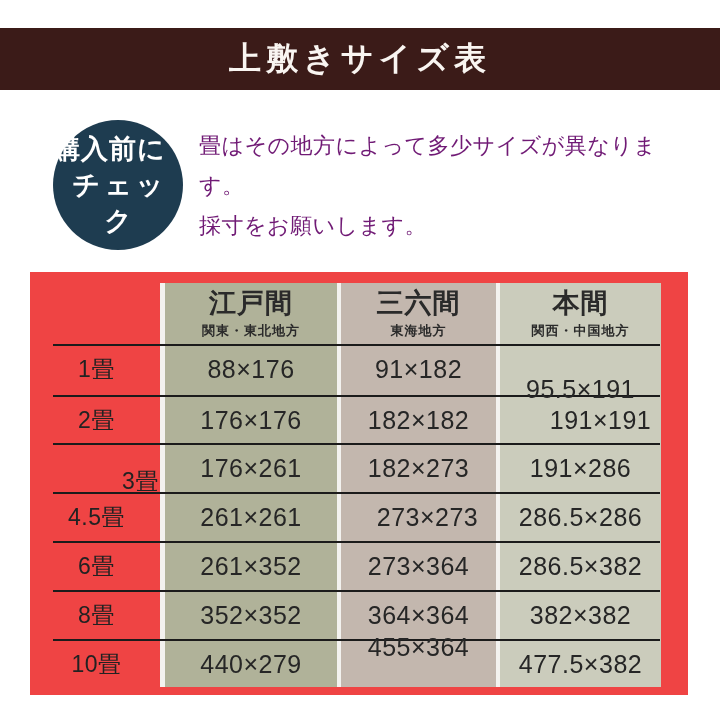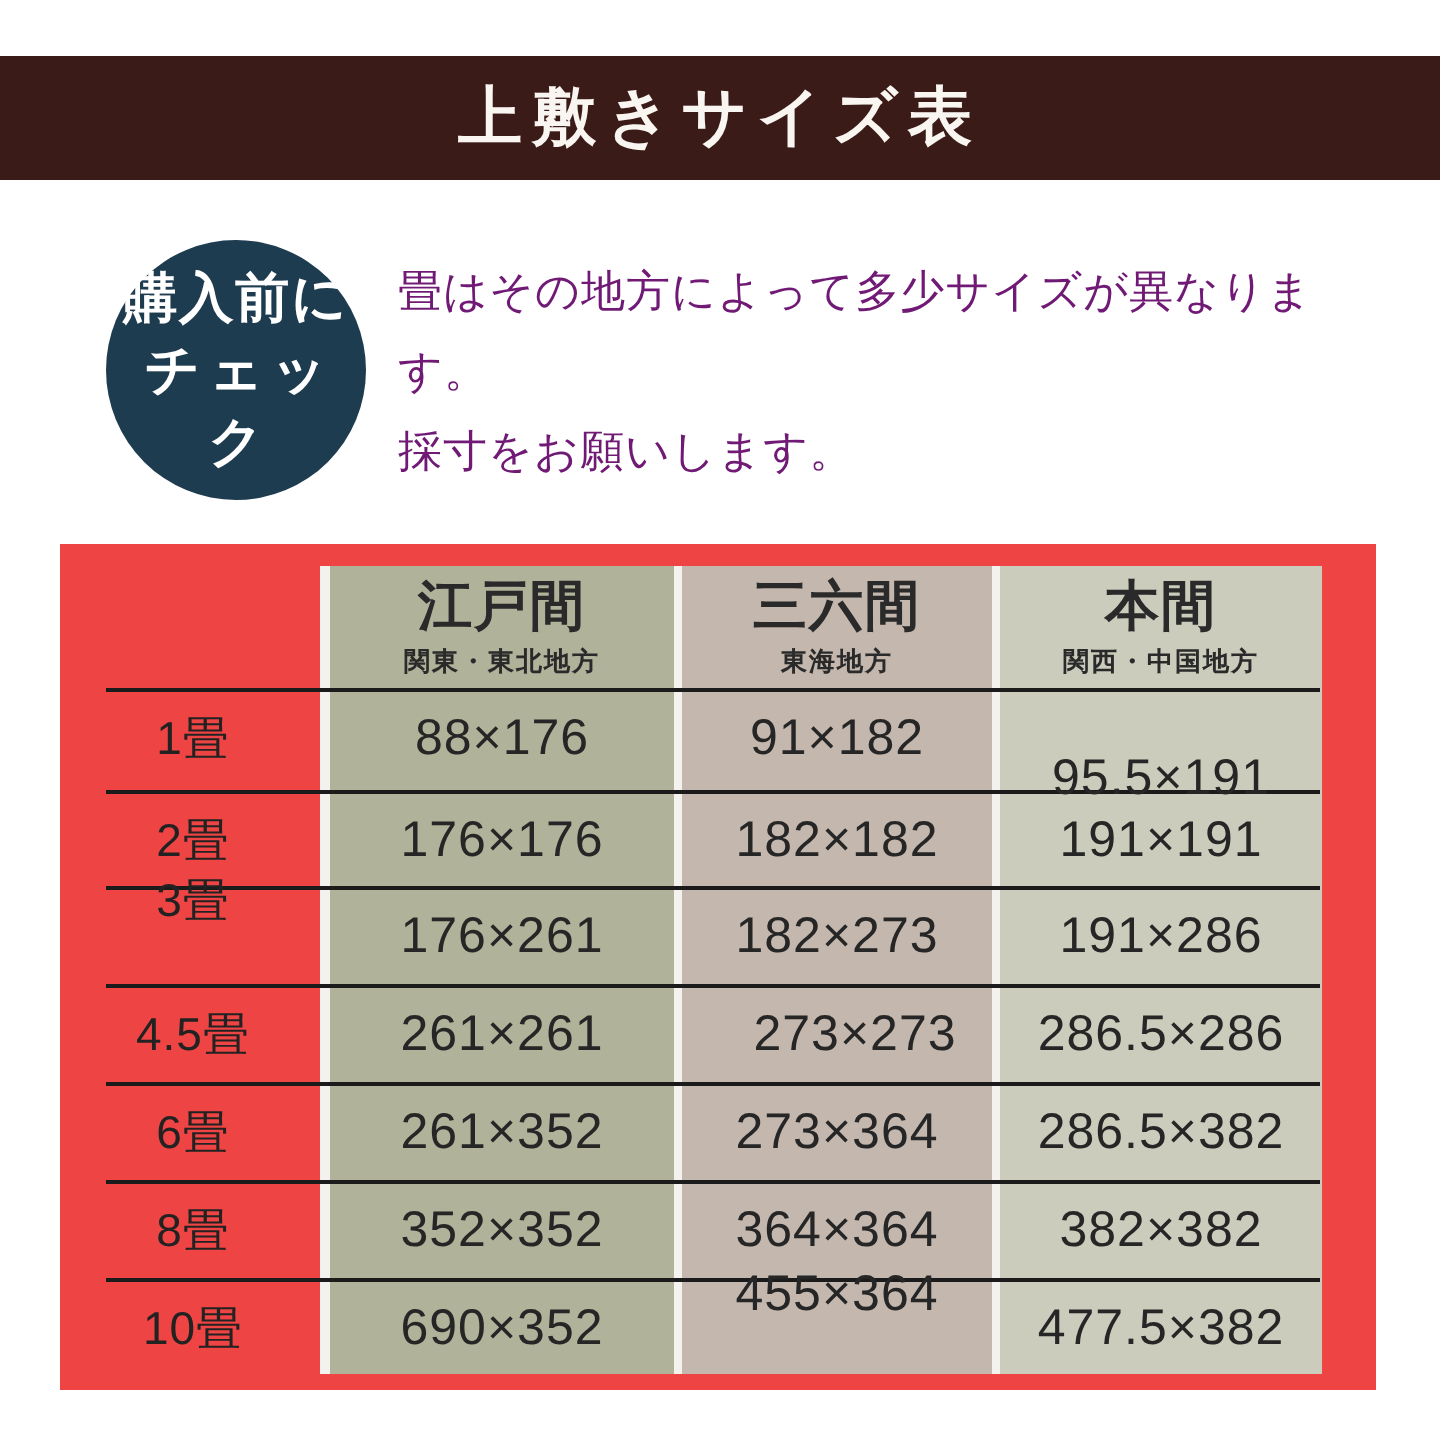--- a/index.html
+++ b/index.html
@@ -6,21 +6,21 @@
   body{width:720px;height:720px;font-family:"Liberation Sans","DejaVu Sans",sans-serif;}
   .page{position:relative;width:720px;height:720px;background:#ffffff;overflow:hidden;}
 
   
   .title-bar{position:absolute;left:0;top:28px;width:720px;height:62px;background:#3b1b18;
     display:flex;align-items:center;justify-content:center;}
   .title-bar .title-text{color:#f9f5f1;font-size:32px;font-weight:bold;letter-spacing:5px;}
 
   
   .badge{position:absolute;left:53px;top:120px;width:130px;height:130px;border-radius:50%;
-    background:#1e3c50;color:#ffffff;display:flex;flex-direction:column;align-items:center;
+    background:#1e3c50;color:#ffffff;display:flex;flex-direction:column;align-items:flex-start;
     justify-content:center;text-align:center;}
   .badge .b1{font-size:27px;font-weight:bold;letter-spacing:1px;line-height:36px;}
   .badge .b2{font-size:27px;font-weight:bold;letter-spacing:4px;line-height:36px;margin-left:4px;}
 
   .intro-text{position:absolute;left:199px;top:126px;width:500px;font-size:22px;color:#701a75;
     line-height:40px;letter-spacing:0.5px;}
   .intro-text span{display:block;}
 
   
   .size-table{position:absolute;left:30px;top:272px;width:658px;height:423px;background:#ef4444;}
@@ -81,36 +81,36 @@
       <div class="hline" style="top: 269px; background: rgb(27, 27, 27);"></div>
       <div class="hline" style="top: 318px; background: rgb(27, 27, 27);"></div>
       <div class="hline" style="top: 367px; background: rgb(27, 27, 27);"></div>
       <div class="trow-label" style="top: 74px;">1畳</div>
       <div class="tcell" style="top: 74px; left: 135px; width: 172px;">88×176</div>
       <div class="tcell" style="top: 74px; left: 311px; width: 155px;">91×182</div>
       <div class="tcell" style="top: 74px; left: 470px; width: 161px; margin-top: 20px;">95.5×191</div>
       <div class="trow-label" style="top: 125px;">2畳</div>
       <div class="tcell" style="top: 125px; left: 135px; width: 172px;">176×176</div>
       <div class="tcell" style="top: 125px; left: 311px; width: 155px;">182×182</div>
-      <div class="tcell" style="top: 125px; left: 470px; width: 161px;">191×191</div>
-      <div class="trow-label" style="top: 155px;">3畳</div>
+      <div class="tcell" style="top: 125px; left: 470px; width: 161px; padding-left: 20px;">191×191</div>
+      <div class="trow-label" style="top: 186px; padding-left: 44px;">3畳</div>
       <div class="tcell" style="top: 173px; left: 135px; width: 172px;">176×261</div>
       <div class="tcell" style="top: 173px; left: 311px; width: 155px;">182×273</div>
       <div class="tcell" style="top: 173px; left: 470px; width: 161px;">191×286</div>
       <div class="trow-label" style="top: 222px;">4.5畳</div>
       <div class="tcell" style="top: 222px; left: 135px; width: 172px;">261×261</div>
       <div class="tcell" style="top: 222px; left: 320px; width: 155px;">273×273</div>
       <div class="tcell" style="top: 222px; left: 470px; width: 161px;">286.5×286</div>
       <div class="trow-label" style="top: 271px;">6畳</div>
       <div class="tcell" style="top: 271px; left: 135px; width: 172px;">261×352</div>
       <div class="tcell" style="top: 271px; left: 311px; width: 155px;">273×364</div>
       <div class="tcell" style="top: 271px; left: 470px; width: 161px;">286.5×382</div>
       <div class="trow-label" style="top: 320px;">8畳</div>
       <div class="tcell" style="top: 320px; left: 135px; width: 172px;">352×352</div>
       <div class="tcell" style="top: 320px; left: 311px; width: 155px;">364×364</div>
       <div class="tcell" style="top: 320px; left: 470px; width: 161px;">382×382</div>
       <div class="trow-label" style="top: 369px;">10畳</div>
-      <div class="tcell" style="top: 369px; left: 135px; width: 172px;">690×352</div>
+      <div class="tcell" style="top: 369px; left: 135px; width: 172px;">440×279</div>
       <div class="tcell" style="top: 352px; left: 311px; width: 155px; text-align: right;">455×364</div>
       <div class="tcell" style="top: 369px; left: 470px; width: 161px;">477.5×382</div>
     </div>
 
 </div>
 
 </body></html>

